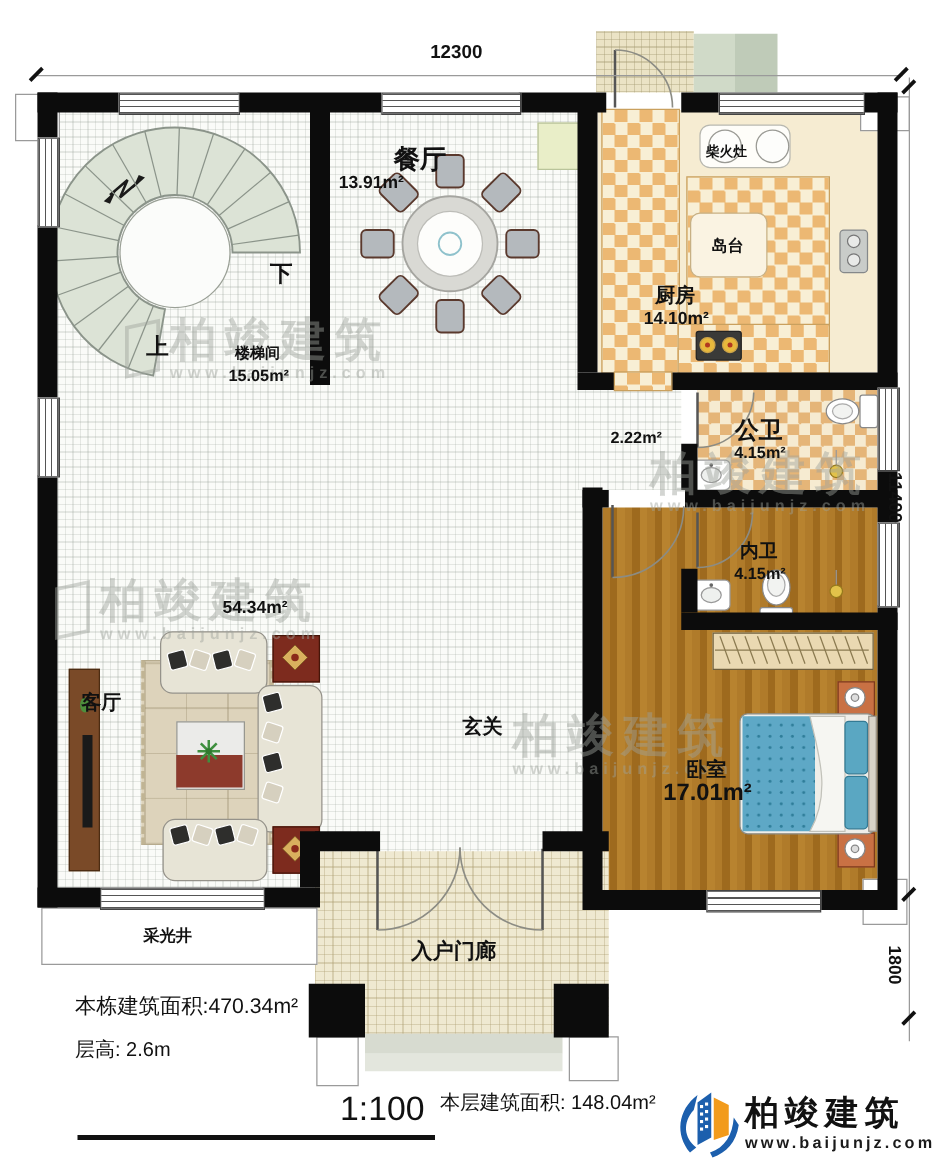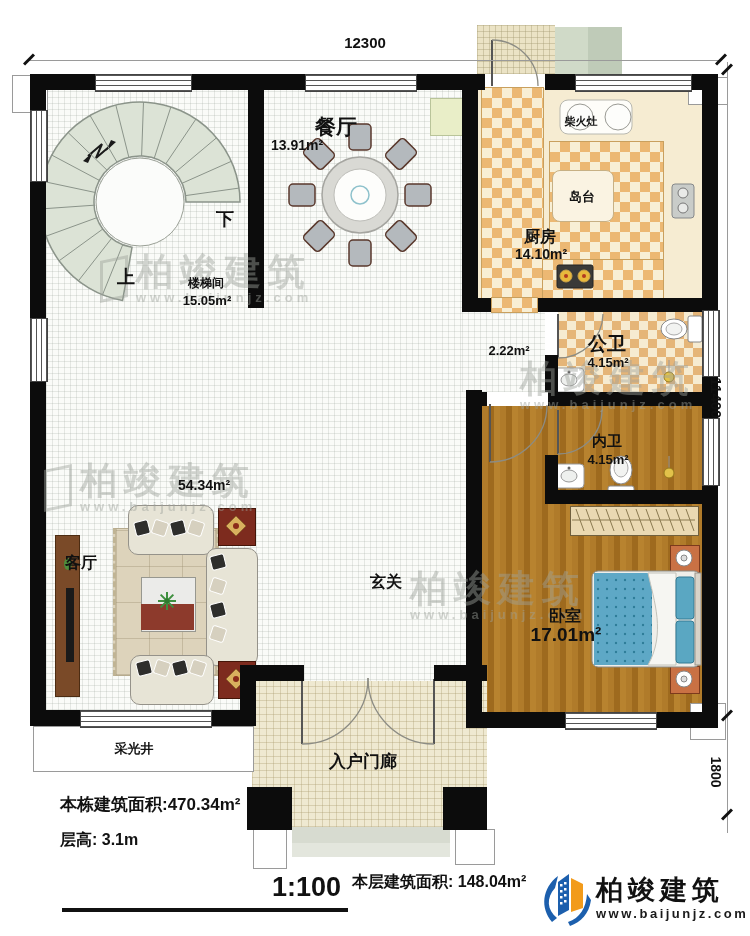--- a/index.html
+++ b/index.html
@@ -29,21 +29,21 @@
     background-image:repeating-linear-gradient(to right,#555 0 1px,transparent 1px 5px);}
   .corner{background:#fff;border:1px solid #9a9a9a;z-index:4;}
   .lbl{z-index:7;transform:translate(-50%,-50%);white-space:nowrap;font-weight:bold;}
   .lbl.rot{transform:translate(-50%,-50%) rotate(90deg);}
   .furn{z-index:2;}
   svg.overlay{position:absolute;left:0;top:0;z-index:3;pointer-events:none;}
   .wm{z-index:6;display:flex;align-items:center;gap:8px;color:rgba(158,162,155,.45);pointer-events:none;}
   .wm .ic{width:22px;height:36px;border:3px solid rgba(158,162,155,.45);transform:skewY(-12deg);}
   .wm .nm{font-size:37px;font-weight:bold;letter-spacing:7px;line-height:1;}
   .wm .st{font-size:13px;font-weight:bold;letter-spacing:4px;}
-  .tb{z-index:8;white-space:nowrap;font-weight:bold;}
+  .tb{z-index:8;white-space:nowrap;font-weight:normal;}
   .dim{z-index:7;background:#9a9a9a;}
   .tick{z-index:7;width:14px;height:3px;background:#111;transform:rotate(-45deg);}
   .rug{background:#ddd3bb;border:1px solid #b6ab8e;
     background-image:repeating-linear-gradient(0deg,rgba(150,138,105,.35) 0 1px,transparent 1px 36px),
                      repeating-linear-gradient(90deg,rgba(150,138,105,.35) 0 1px,transparent 1px 33px);
     border-left:3px dashed #c0b494;border-right:3px dashed #c0b494;}
   .sofa{background:#e7e4d6;border:1.5px solid #95928a;border-radius:10px;}
 </style>
 </head>
 <body>
@@ -360,21 +360,21 @@
   <div class="abs lbl" style="left:608px;top:459px;font-size:13px;">4.15m²</div>
   <div class="abs lbl" style="left:204px;top:485px;font-size:14px;">54.34m²</div>
   <div class="abs lbl" style="left:81px;top:563px;font-size:16px;">客厅</div>
   <div class="abs lbl" style="left:386px;top:582px;font-size:16px;">玄关</div>
   <div class="abs lbl" style="left:565px;top:616px;font-size:16px;">卧室</div>
   <div class="abs lbl" style="left:566px;top:635px;font-size:19px;">17.01m²</div>
   <div class="abs lbl" style="left:363px;top:761px;font-size:17px;">入户门廊</div>
   <div class="abs lbl" style="left:134px;top:749px;font-size:13px;text-align:center;">采光井</div>
 
   <div class="abs tb" style="left:60px;top:793px;font-size:17px;">本栋建筑面积:470.34m²</div>
-  <div class="abs tb" style="left:60px;top:830px;font-size:16px;">层高: 3.1m</div>
+  <div class="abs tb" style="left:60px;top:830px;font-size:16px;">层高: 2.6m</div>
   <div class="abs tb" style="left:272px;top:872px;font-size:27px;">1:100</div>
   <div class="abs" style="left:62px;top:908px;width:286px;height:4px;background:#111;z-index:8;"></div>
   <div class="abs tb" style="left:352px;top:872px;font-size:16px;">本层建筑面积: 148.04m²</div>
 
   <div class="abs" style="left:538px;top:864px;width:208px;height:64px;z-index:8;">
     <svg width="54" height="64" viewBox="0 0 54 64" style="position:absolute;left:0;top:0;">
       <path d="M 14 58 C 2 44 4 24 20 12 L 17 24 C 8 34 9 46 19 54 Z" fill="#1c5fad"></path>
       <polygon points="20,18 31,10 31,46 20,52" fill="#1c5fad"></polygon>
       <g fill="#fff">
         <rect x="22" y="20" width="2.5" height="2.5"></rect>

